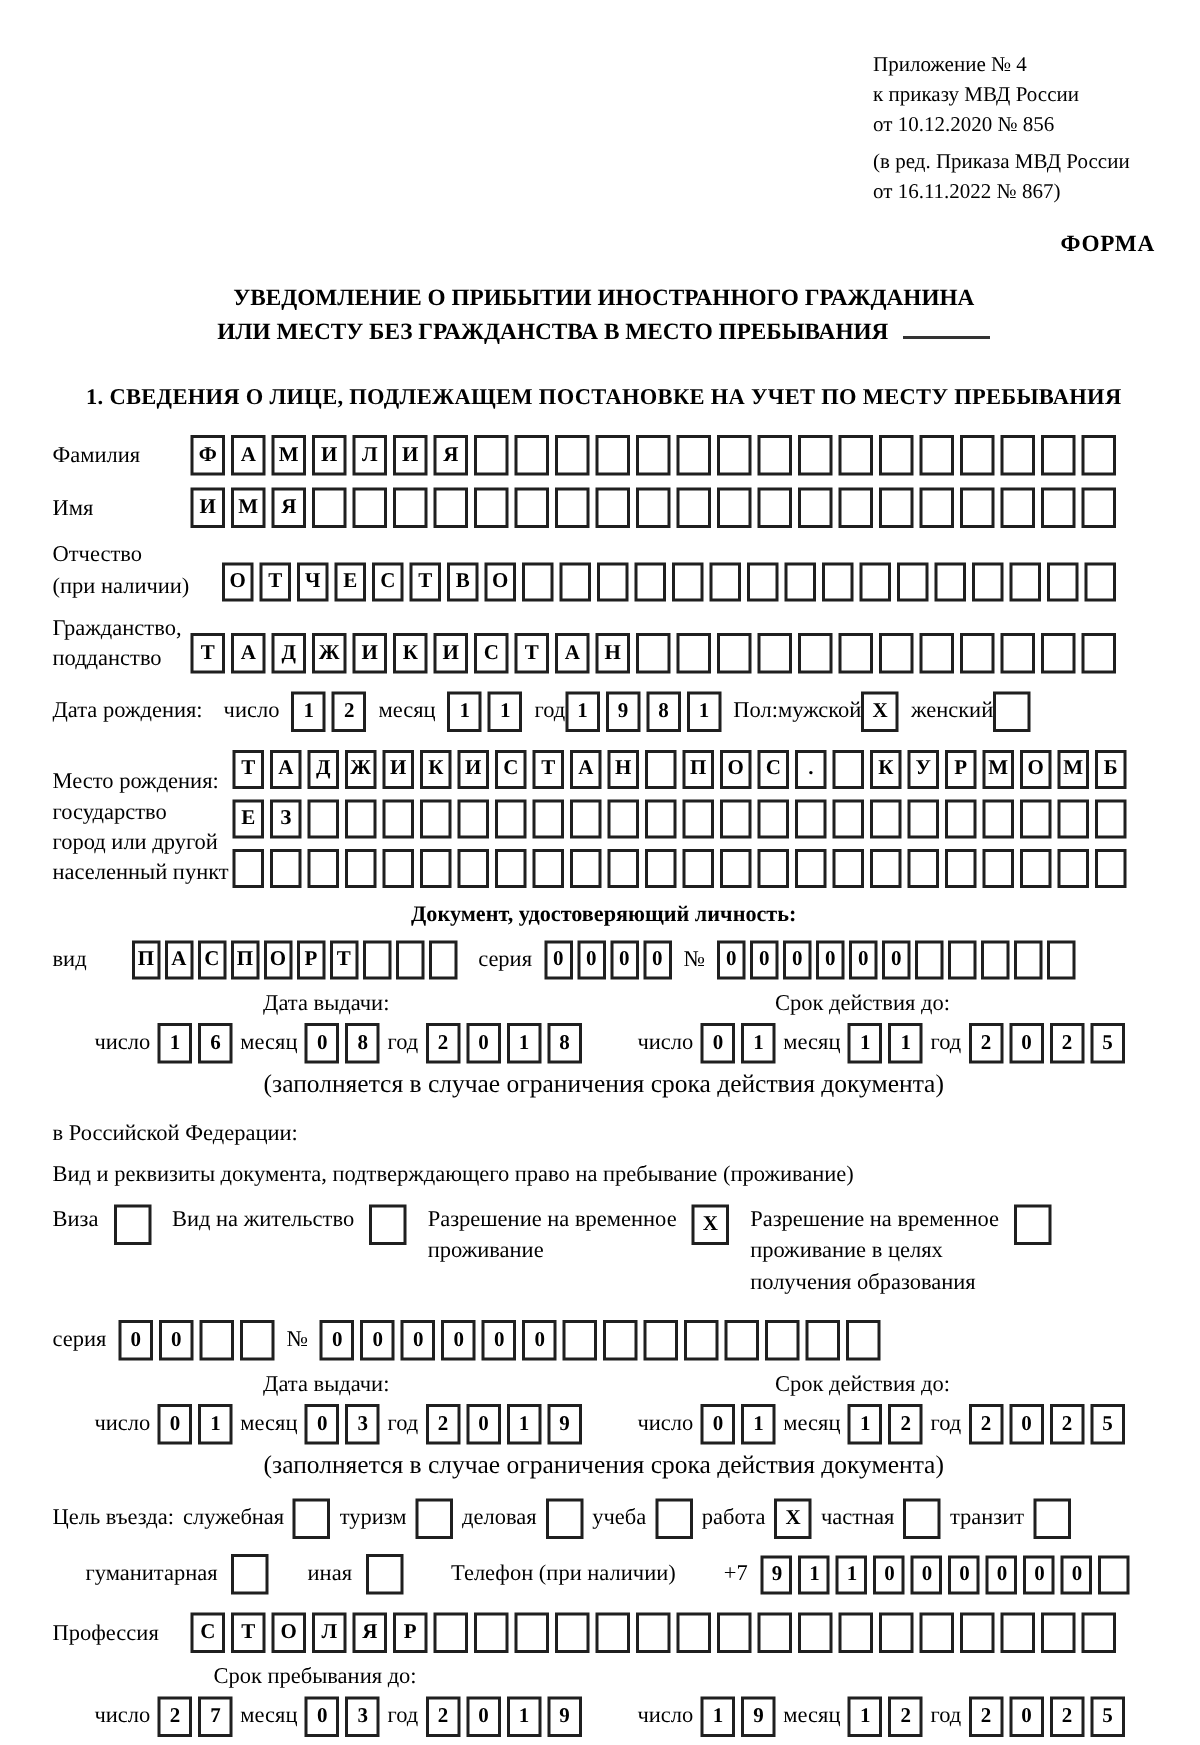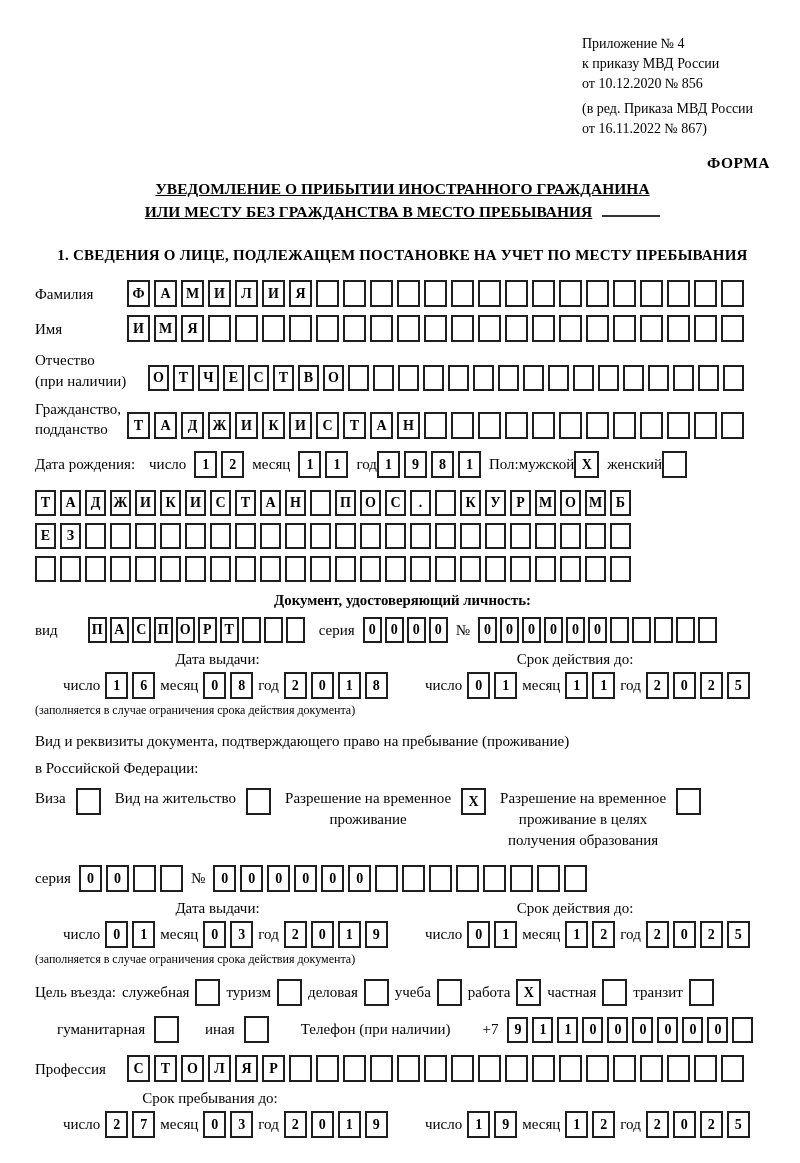--- a/index.html
+++ b/index.html
@@ -4,21 +4,21 @@
 <style>
   html,body{margin:0;padding:0;background:#ffffff;}
   body{width:800px;min-height:1163px;color:#000;font-family:"Liberation Serif","DejaVu Serif",serif;font-size:15px;}
   .page{padding:34px 30px 20px 35px;width:735px;}
 
   
   .appendix{margin-left:547px;width:200px;font-size:14px;line-height:1.42;}
   .appendix .refnote{margin-top:5px;}
   .forma{text-align:right;font-weight:bold;font-size:15.5px;margin-top:16px;letter-spacing:.5px;}
 
-  .title{margin-top:6px;text-align:center;font-weight:bold;font-size:15.5px;line-height:1.45;text-decoration:underline;}
+  .title{margin-top:16px;text-align:center;font-weight:bold;font-size:15.5px;line-height:1.45;}
   .blank-line{display:inline-block;width:58px;border-bottom:2px solid #333;margin-left:10px;vertical-align:baseline;}
   .sec-heading{margin-top:24px;text-align:center;font-weight:bold;font-size:15px;letter-spacing:.2px;}
 
   
   .row{display:flex;align-items:center;margin-top:8px;}
   .row.top{align-items:flex-end;}
   .lblcol{flex:none;line-height:1.35;}
   .w92{width:92px;} .w113{width:113px;} .w120{width:120px;}
 
   
@@ -32,31 +32,31 @@
   .stack{display:flex;flex-direction:column;gap:7px;}
 
   
   .pairlabels{display:flex;margin-top:8px;}
   .pairlabels .pl-left{width:365px;text-align:center;}
   .pairlabels .pl-right{width:350px;text-align:center;}
   .daterow{display:flex;align-items:center;margin-top:4px;}
   .dategroup{display:flex;align-items:center;gap:5px;flex:none;}
   .dg-left{margin-left:28px;width:362px;}
   .dg-right{}
-  .note-right{text-align:left;font-size:12px;margin-top:4px;}
+  .note-right{text-align:center;font-size:17px;margin-top:4px;}
 
   .doc-heading{text-align:center;font-weight:bold;margin-top:10px;font-size:14.8px;}
 
   .intro{margin-top:10px;line-height:1.8;}
 
   
   .opt-row{display:flex;align-items:flex-start;margin-top:6px;}
   .opt{display:flex;align-items:flex-start;gap:10px;}
   .opt .optlabel{line-height:1.4;}
-  .opt .center{text-align:center;}
+  .opt .center{}
 
   .purpose-row{display:flex;align-items:center;gap:6px;margin-top:12px;flex-wrap:nowrap;}
   .purpose-row2{display:flex;align-items:center;gap:9px;margin-top:10px;margin-left:22px;}
 
   .gap8{width:8px;flex:none;} .gap14{width:14px;flex:none;} .gap30{width:30px;flex:none;}
   .mt12{margin-top:12px;} .mt14{margin-top:14px;} .mt16{margin-top:16px;}
 </style>
 </head>
 <body>
 
@@ -231,20 +231,26 @@
     <span class="gap8"></span>
     <span>Пол:</span>
     <span>мужской</span>
     <span class="cbox">X</span>
     <span class="gap8"></span>
     <span>женский</span>
     <span class="cbox"></span>
   </div>
 
   <div class="row top mt12">
+    <span class="lblcol w120">
+      <span>Место рождения:</span><br>
+      <span>государство</span><br>
+      <span>город или другой</span><br>
+      <span>населенный пункт</span>
+    </span>
     <span class="stack">
       <span class="cells sm">
           <span class="cell">Т</span>
           <span class="cell">А</span>
           <span class="cell">Д</span>
           <span class="cell">Ж</span>
           <span class="cell">И</span>
           <span class="cell">К</span>
           <span class="cell">И</span>
           <span class="cell">С</span>
@@ -404,22 +410,22 @@
           <span class="cell">2</span>
           <span class="cell">0</span>
           <span class="cell">2</span>
           <span class="cell">5</span>
         </span>
     </span>
   </div>
   <div class="note-right">(заполняется в случае ограничения срока действия документа)</div>
 
   <div class="intro">
+    <div>в Российской Федерации:</div>
     <div>Вид и реквизиты документа, подтверждающего право на пребывание (проживание)</div>
-    <div>в Российской Федерации:</div>
   </div>
 
   <div class="opt-row">
     <span class="opt">
       <span class="optlabel">Виза</span>
       <span class="cbox"></span>
     </span>
     <span class="gap14"></span>
     <span class="opt">
       <span class="optlabel">Вид на жительство</span>

